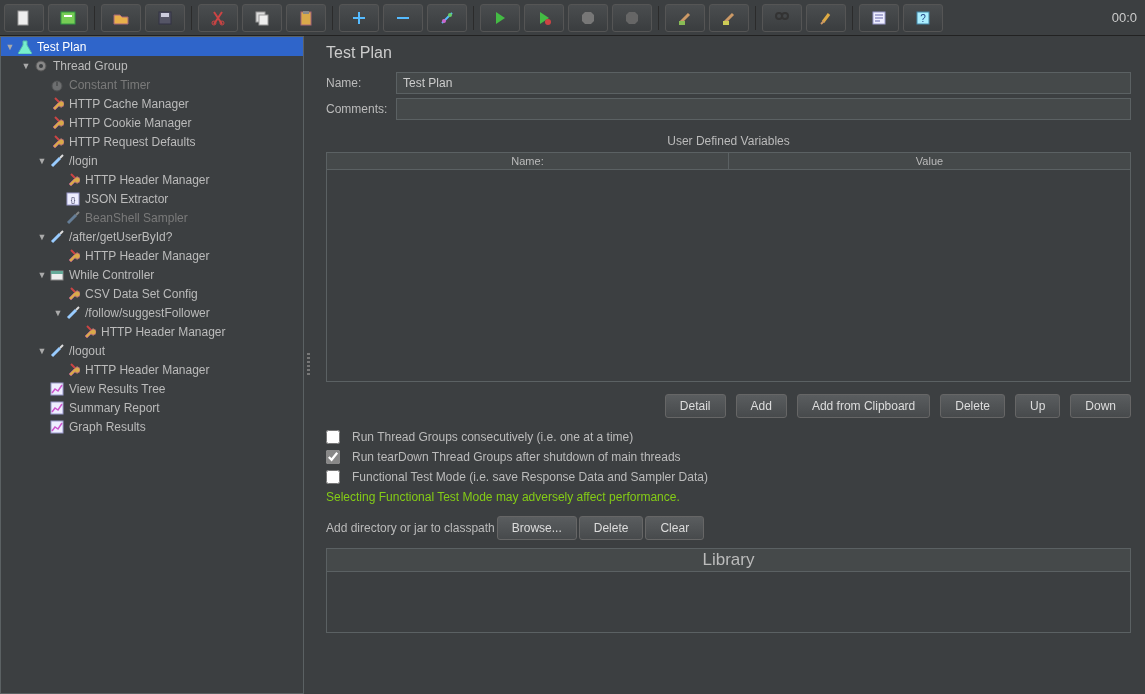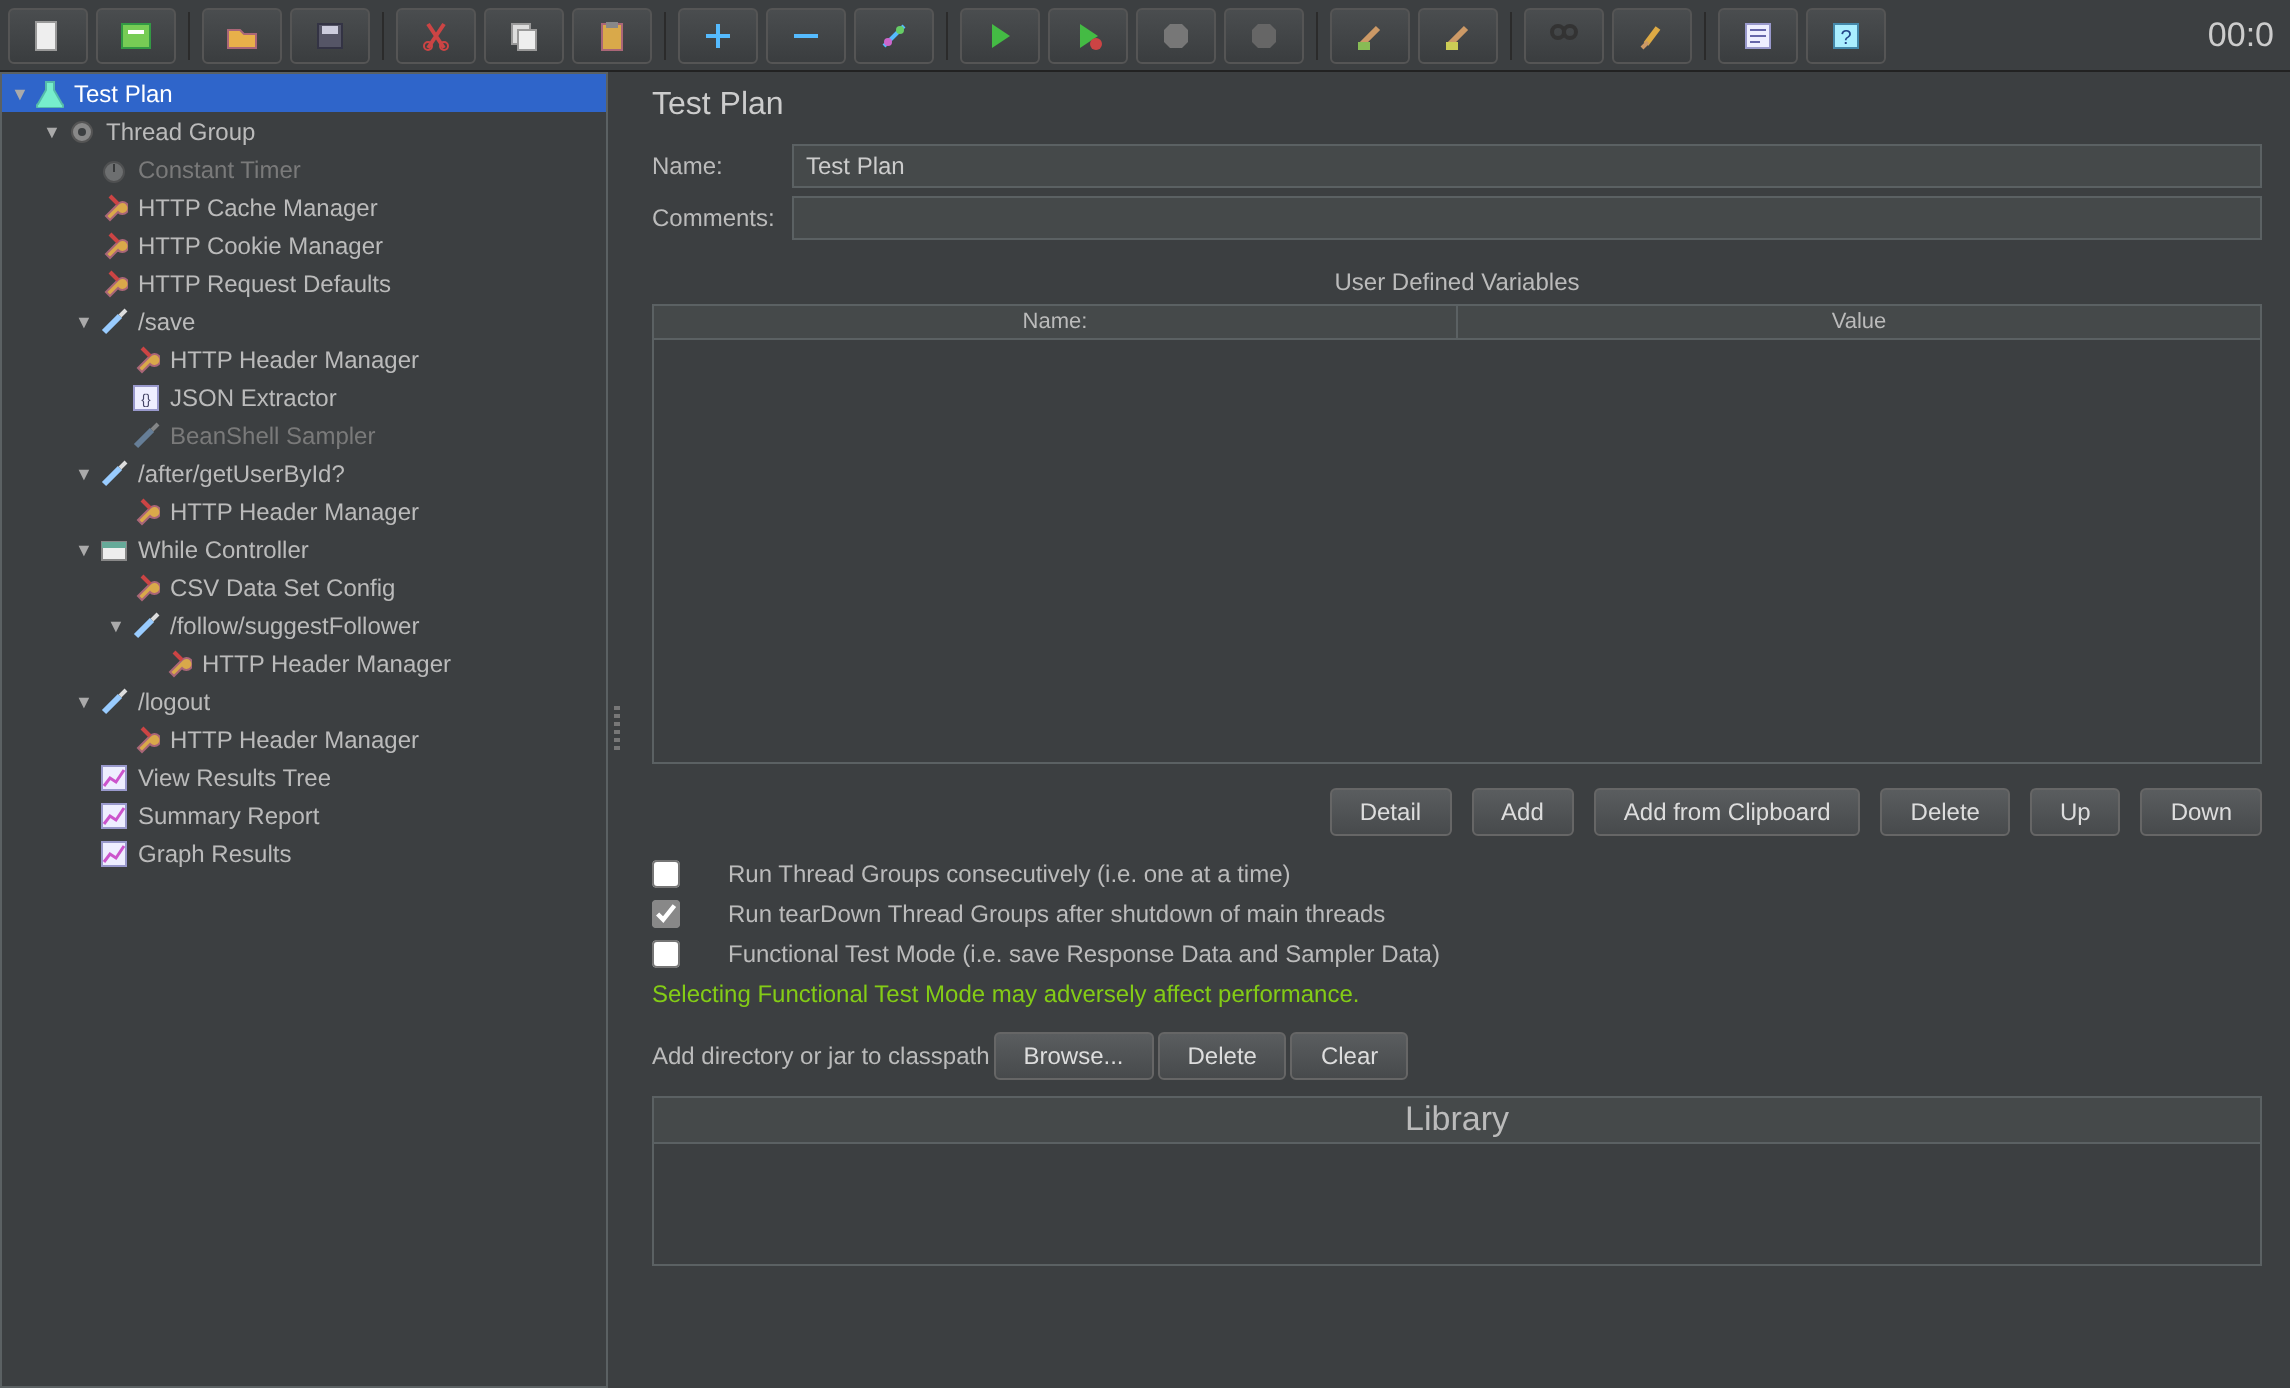--- a/index.html
+++ b/index.html
@@ -37,21 +37,21 @@
 .toolbar .sep {
   width: 1px;
   height: 24px;
   background: #2b2b2b;
   margin: 0 4px;
 }
 .toolbar .timer {
   margin-left: auto;
   padding: 0 6px;
   color: #ccc;
-  font-size: 17px;
+  font-size: 13px;
 }
 .main-area {
   flex: 1;
   display: flex;
   overflow: hidden;
 }
 .tree-pane {
   width: 304px;
   background: #3c3f41;
   border: 1px solid #5b6163;
@@ -166,21 +166,21 @@
   border: 1px solid #666;
   color: #ddd;
   padding: 4px 14px;
   border-radius: 3px;
   font-size: 12px;
   cursor: pointer;
 }
 .check-row {
   display: flex;
   align-items: flex-start;
-  gap: 24px;
+  gap: 12px;
   margin: 6px 0;
 }
 .check-row input[type=checkbox]{
   width:14px; height:14px;
   accent-color:#888;
 }
 .note { color: #84cc16; margin: 6px 0 12px; }
 .cp-row {
   display: flex;
   align-items: center;
@@ -409,21 +409,21 @@
         </li>
         <li>
           <div class="tree-row" style="padding-left: 36px;">
             <span class="tree-toggle">▼</span>
             <span class="tree-icon">
               <svg width="14" height="14" opacity="1">
                 <path d="M2 12 L10 4" stroke="#9cf" stroke-width="3"></path>
                 <path d="M10 4 L13 1" stroke="#ddd" stroke-width="2"></path>
               </svg>
             </span>
-            <span>/save</span>
+            <span>/login</span>
           </div>
         </li>
         <li>
           <div class="tree-row" style="padding-left: 52px;">
             <span class="tree-toggle"></span>
             <span class="tree-icon">
               <svg width="14" height="14" opacity="1">
                 <path d="M3 11 L9 5 a3 3 0 1 1 0 4 L5 13 z" fill="#d9a94a" stroke="#a67"></path>
                 <path d="M9 5 L5 1" stroke="#c44" stroke-width="2"></path>
               </svg>

